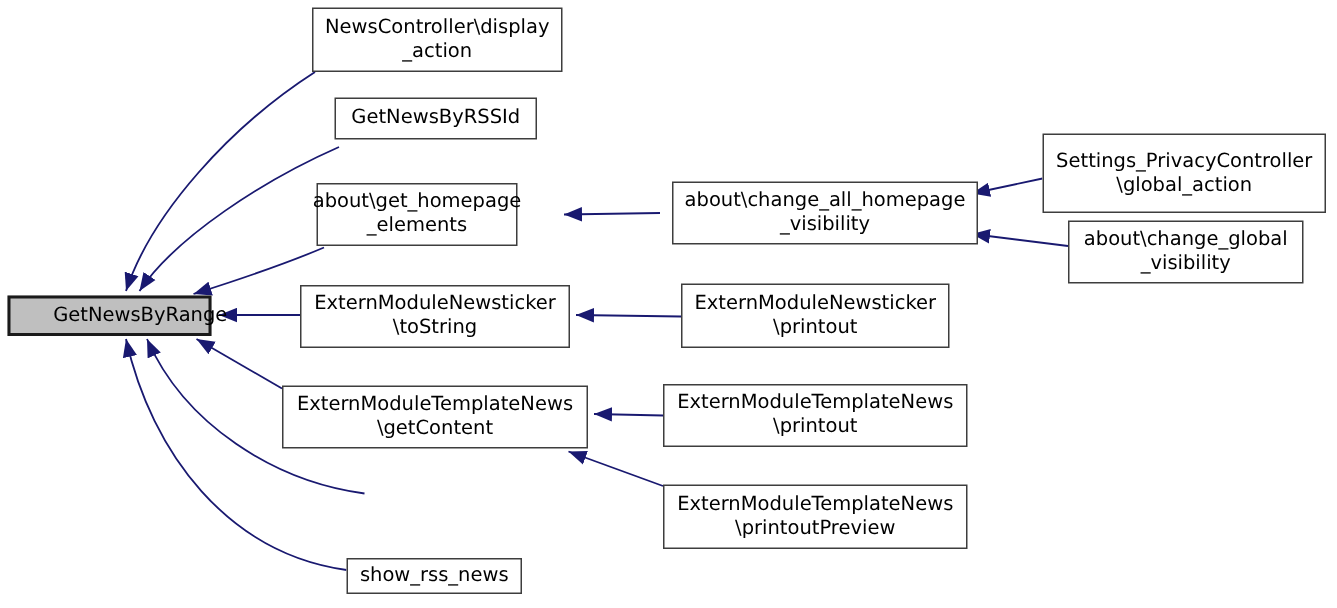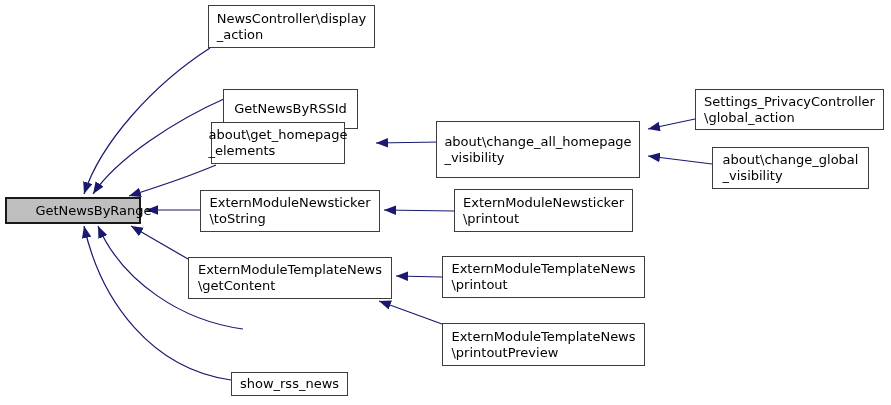--- a/index.html
+++ b/index.html
@@ -14,20 +14,21 @@
   }
   .edges{position:absolute;left:0;top:0;width:891px;height:405px;}
   .node{
     position:absolute;
     box-sizing:border-box;
     background:#ffffff;
     border:1px solid #3d3d3d;
     display:flex;
     align-items:center;
     justify-content:center;
+    text-align:center;
     white-space:pre-line;
     line-height:16px;
     padding:1px 3px;
   }
   .node--focus{
     background:#bfbfbf;
     border:2px solid #1a1a1a;
     padding-left:44px;
   }
 </style>
@@ -57,38 +58,38 @@
       <path d="M442,277 L396,276" marker-end="url(#arrow)"></path>
       <path d="M442,324 L379,301" marker-end="url(#arrow)"></path>
     </g>
   </svg>
 
   <div class="node node--focus" style="left:5px;top:197px;width:136px;height:27px">GetNewsByRange</div>
 
   <div class="node" style="left:208px;top:5px;width:167px;height:43px">NewsController\display
 _action</div>
 
-  <div class="node" style="left:223px;top:89px;width:135px;height:40px">GetNewsByRSSId</div>
+  <div class="node" style="left:223px;top:65px;width:135px;height:28px">GetNewsByRSSId</div>
 
   <div class="node" style="left:211px;top:122px;width:134px;height:42px">about\get_homepage
 _elements</div>
 
   <div class="node" style="left:200px;top:190px;width:180px;height:42px">ExternModuleNewsticker
 \toString</div>
 
   <div class="node" style="left:188px;top:257px;width:204px;height:42px">ExternModuleTemplateNews
 \getContent</div>
 
 
   <div class="node" style="left:231px;top:372px;width:117px;height:24px">show_rss_news</div>
 
-  <div class="node" style="left:436px;top:121px;width:204px;height:57px">about\change_all_homepage
+  <div class="node" style="left:448px;top:121px;width:204px;height:42px">about\change_all_homepage
 _visibility</div>
 
-  <div class="node" style="left:695px;top:89px;width:189px;height:41px">Settings_PrivacyController
+  <div class="node" style="left:695px;top:89px;width:189px;height:53px">Settings_PrivacyController
 \global_action</div>
 
   <div class="node" style="left:712px;top:147px;width:157px;height:42px">about\change_global
 _visibility</div>
 
   <div class="node" style="left:454px;top:189px;width:179px;height:43px">ExternModuleNewsticker
 \printout</div>
 
   <div class="node" style="left:442px;top:256px;width:203px;height:42px">ExternModuleTemplateNews
 \printout</div>

